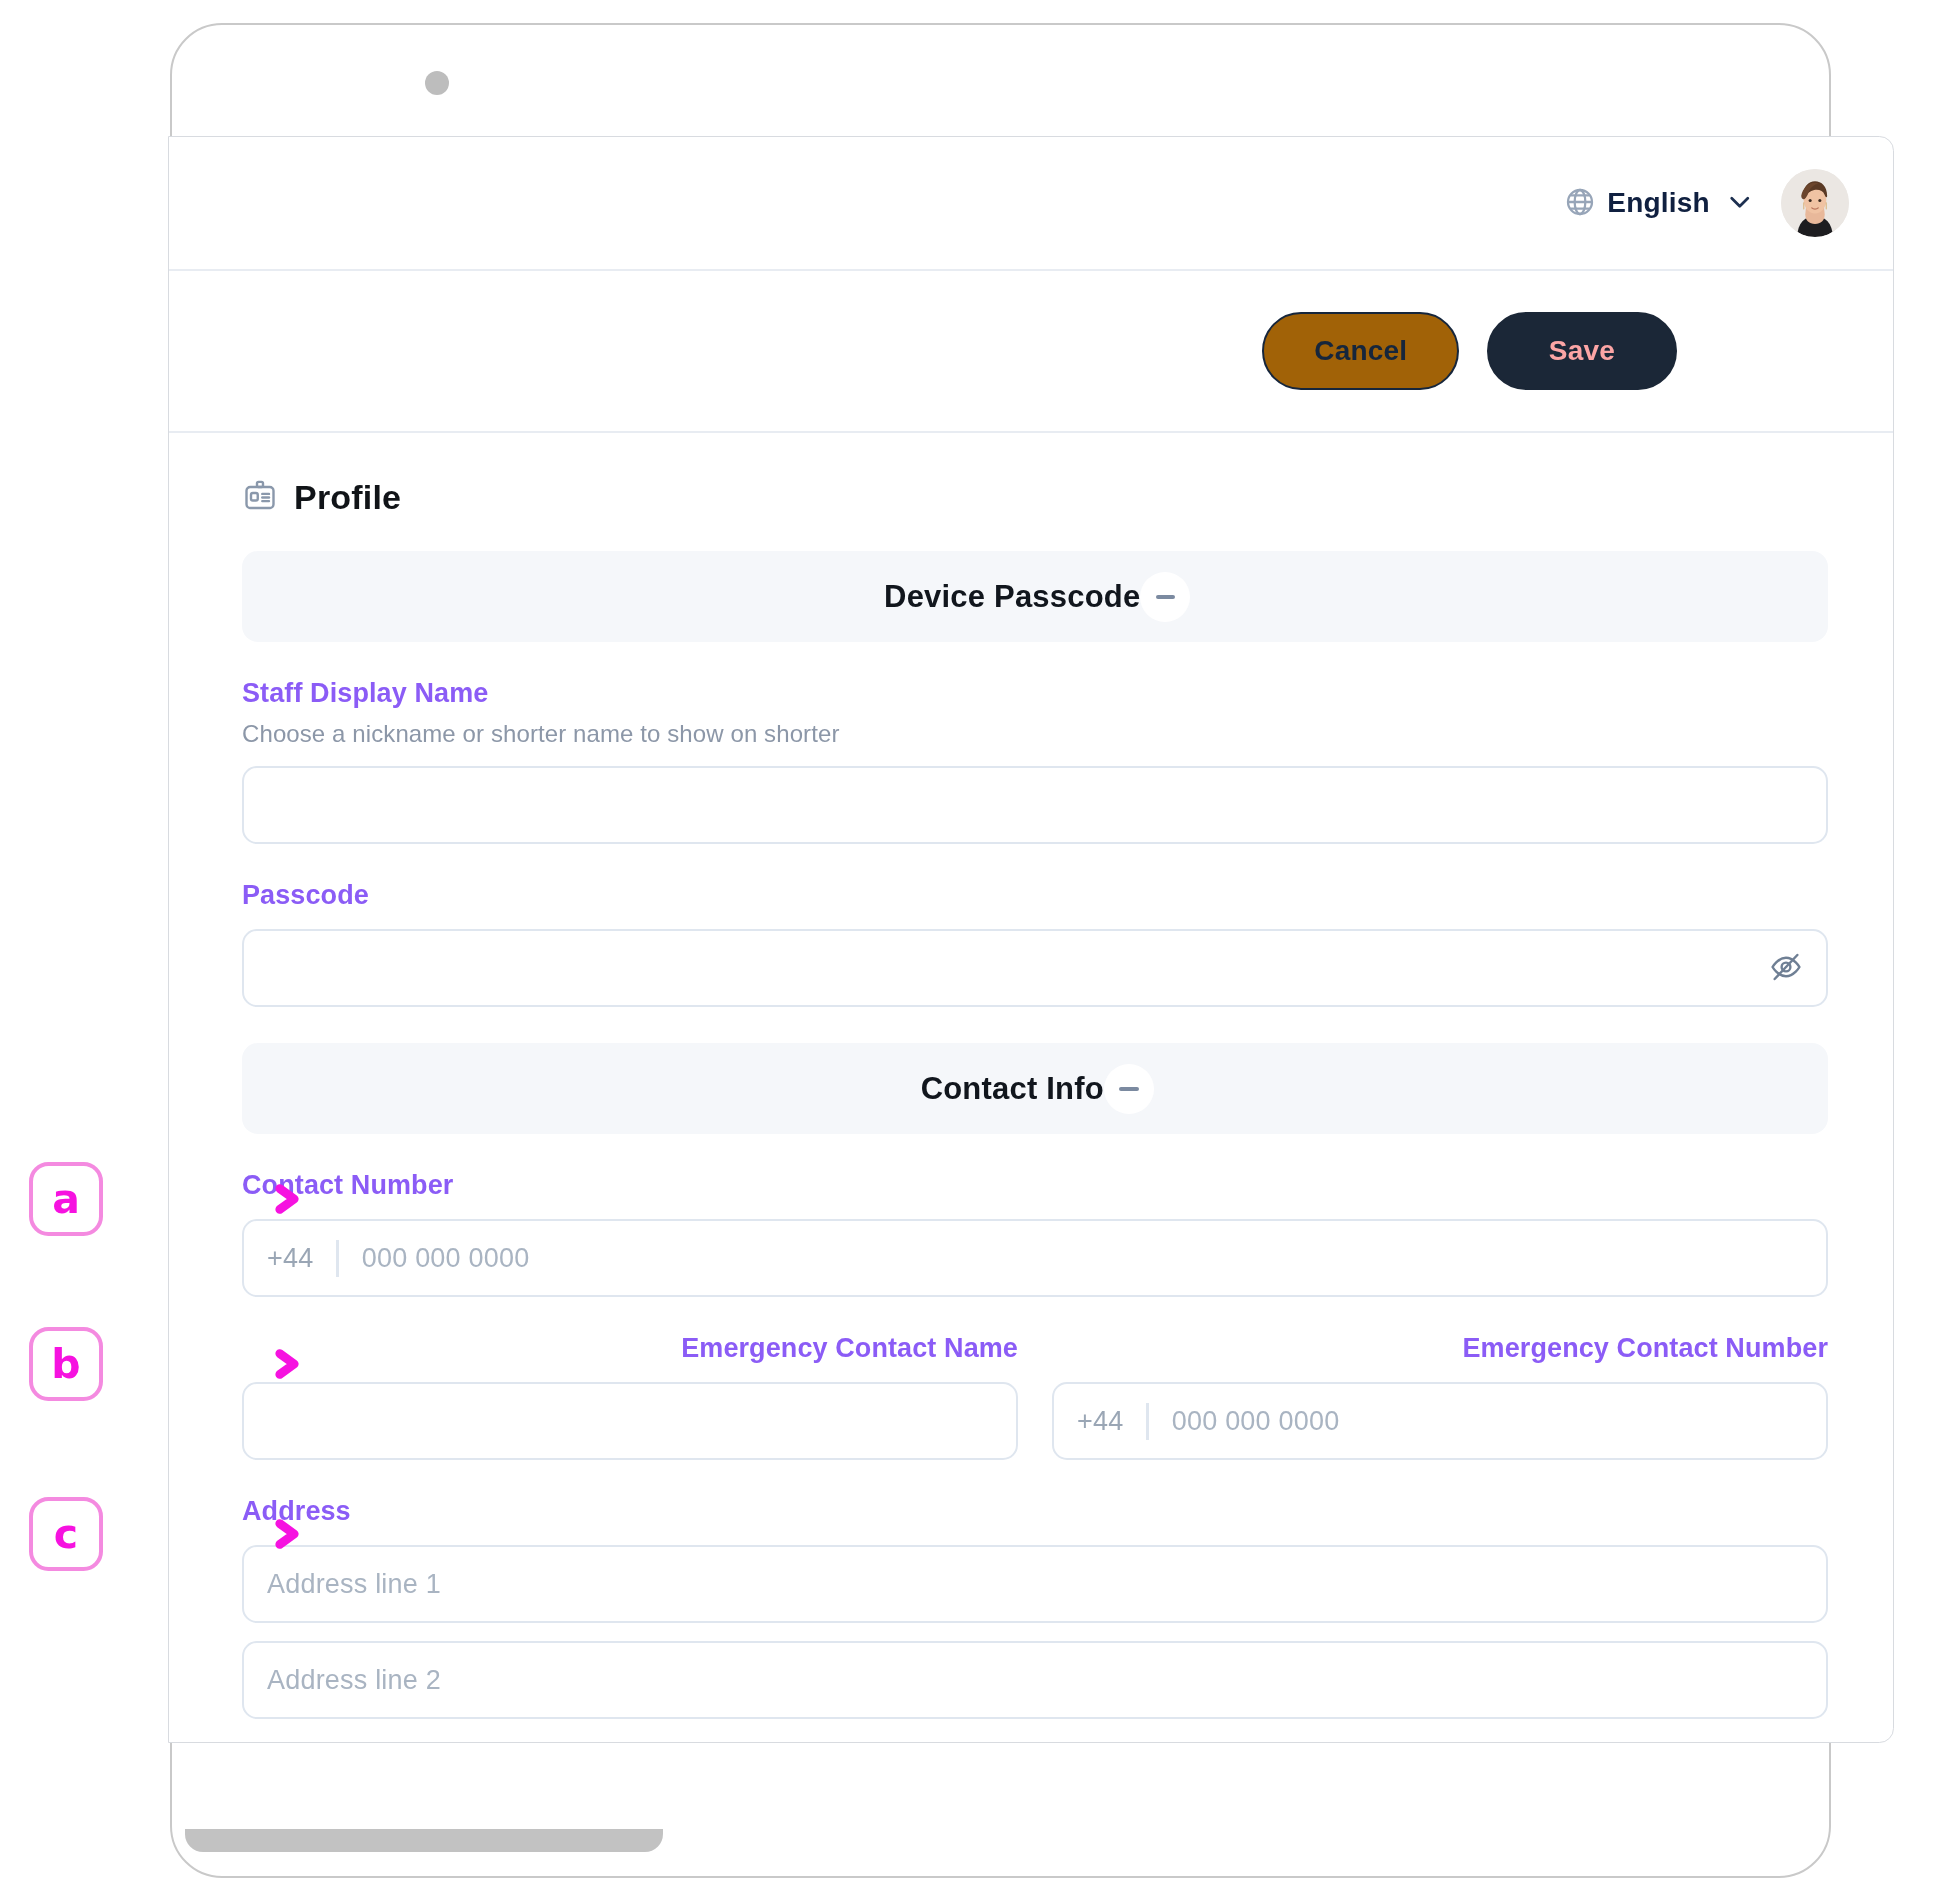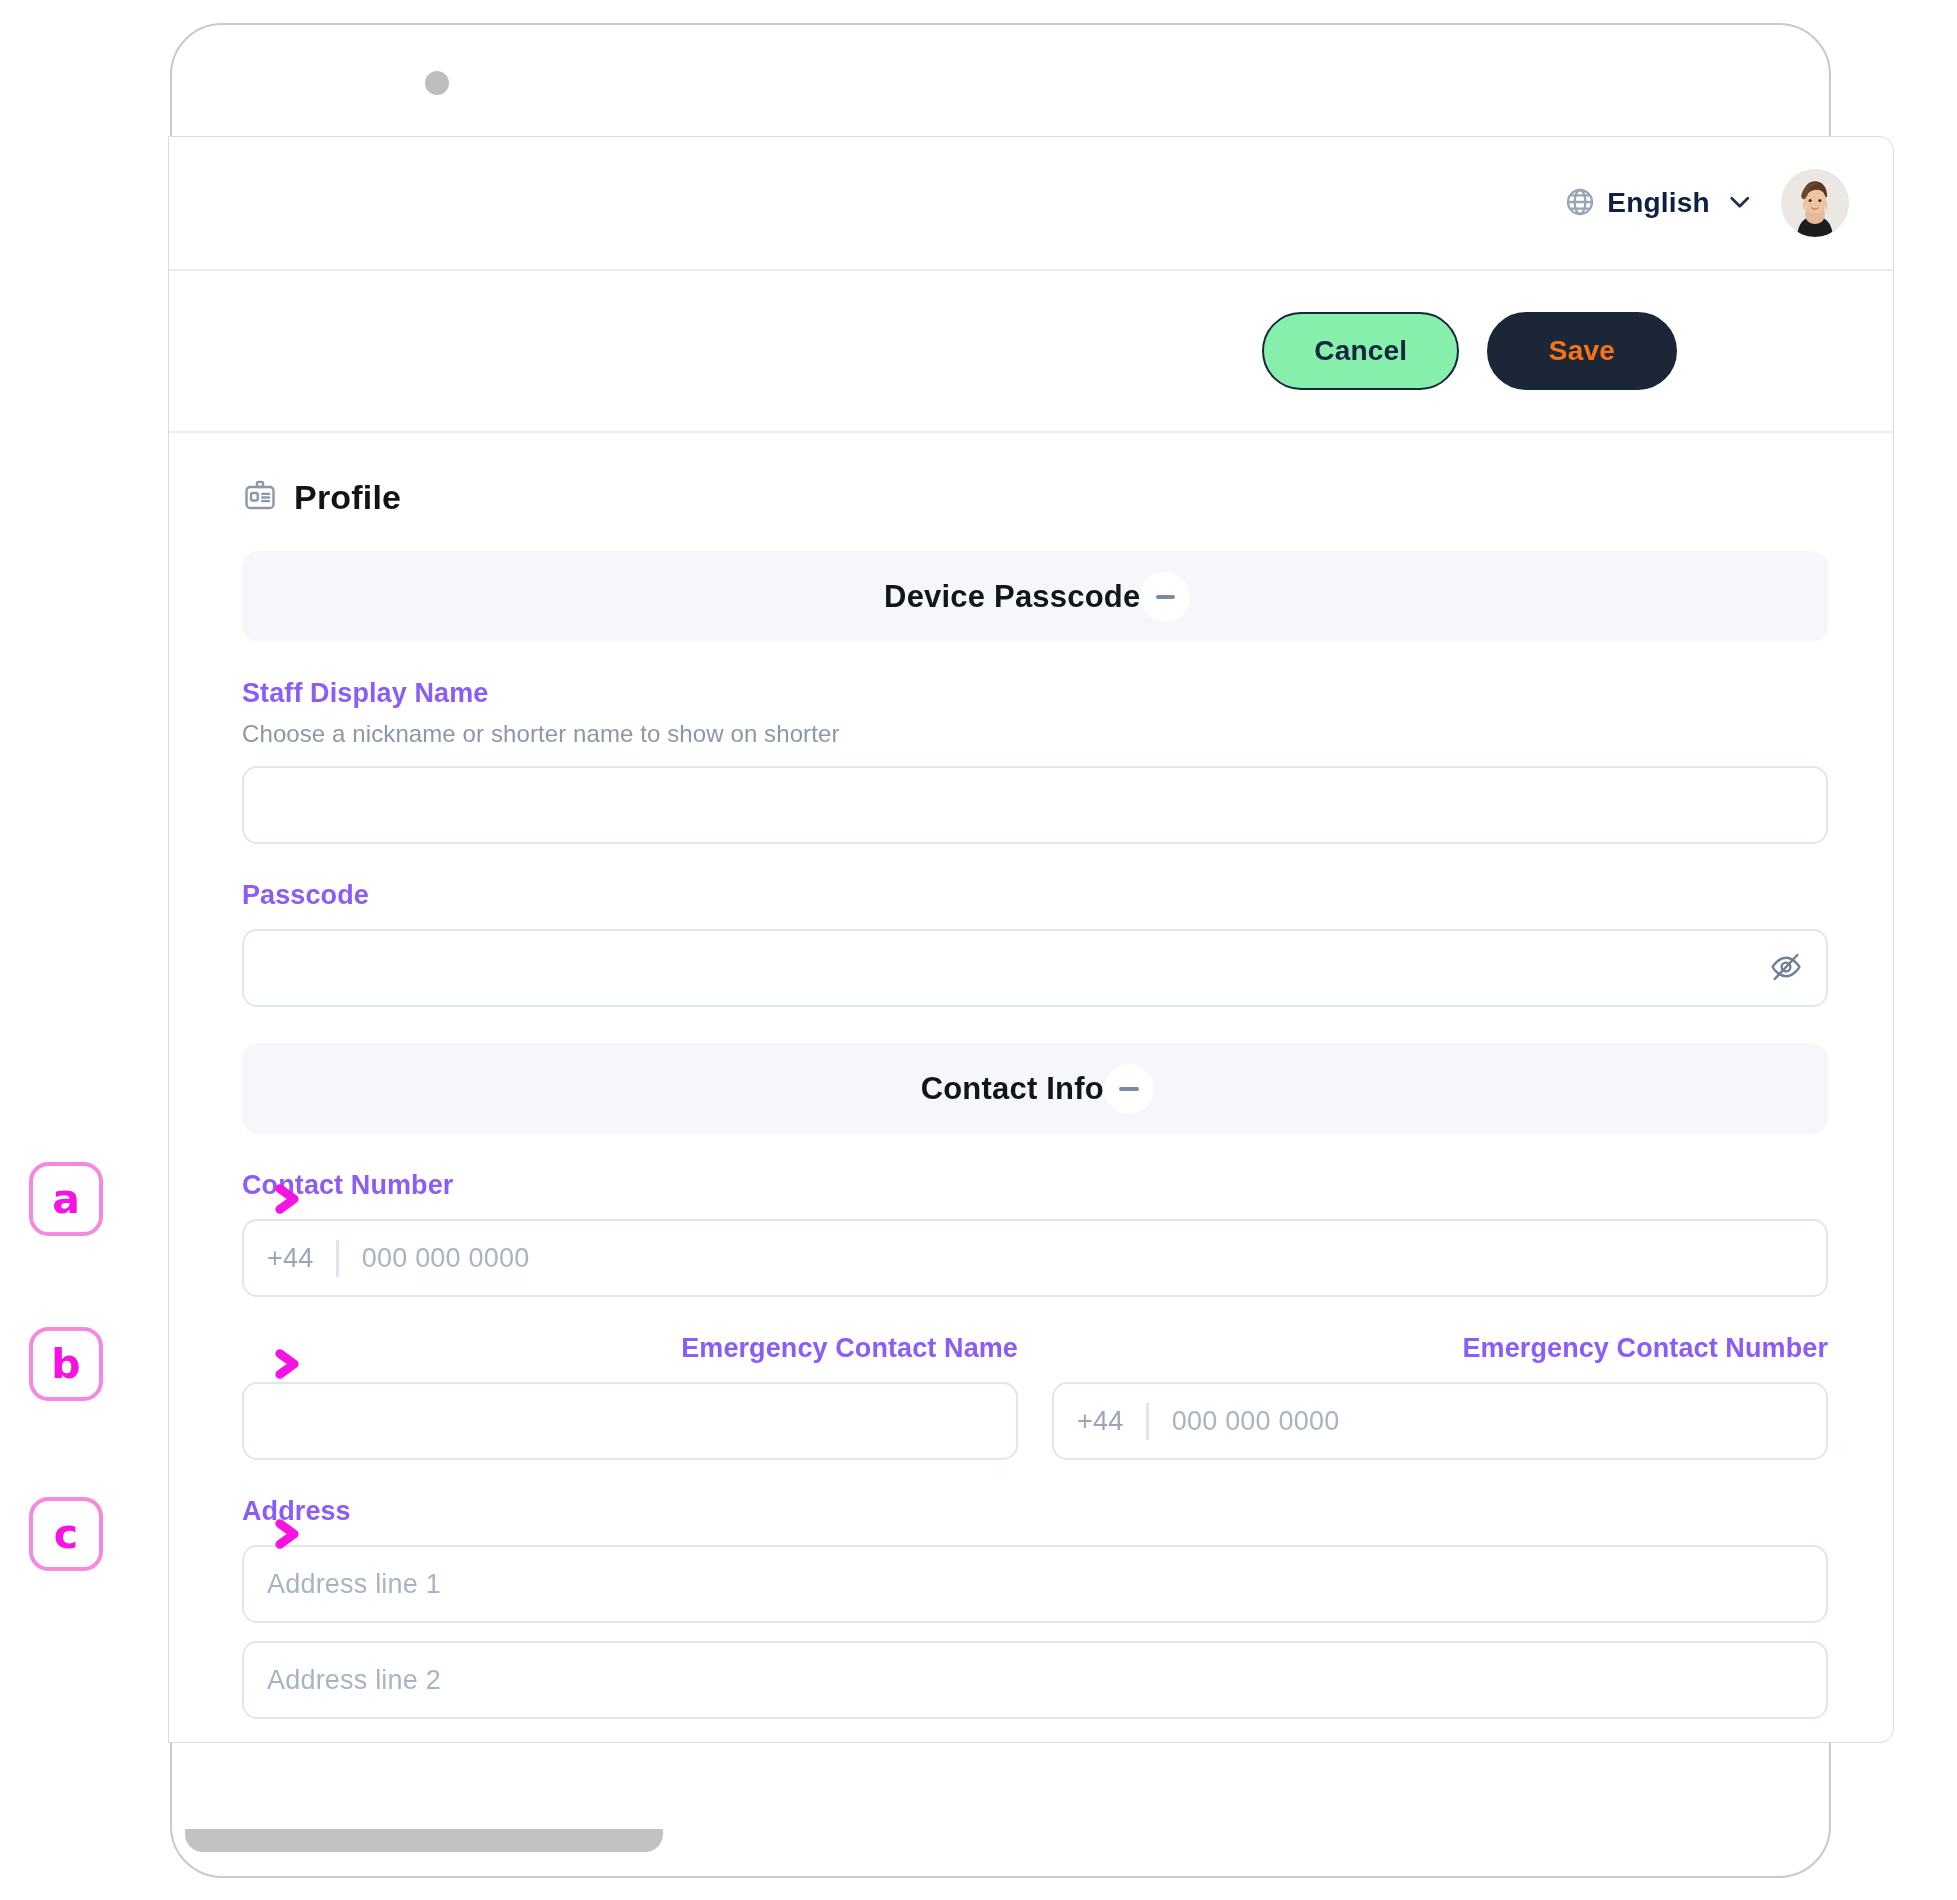--- a/index.html
+++ b/index.html
@@ -110,28 +110,28 @@
   }
   .btn {
     font-family: "Liberation Sans", sans-serif;
     font-size: 28px;
     font-weight: 600;
     border-radius: 809px;
     cursor: pointer;
     letter-spacing: 0.2px;
   }
   .btn-cancel {
-    background: #86efac;
+    background: #a16207;
     color: #16263c;
     border: 2.4px solid #16263c;
     padding: 21px 50px;
   }
   .btn-save {
     background: #1b2737;
-    color: #f97316;
+    color: #fca5a5;
     border: 2.4px solid #1b2737;
     padding: 21px 60px;
   }
 
   
   .form-body {
     padding: 45px 65px 0 73px;
   }
   .section-title-row {
     display: flex;

